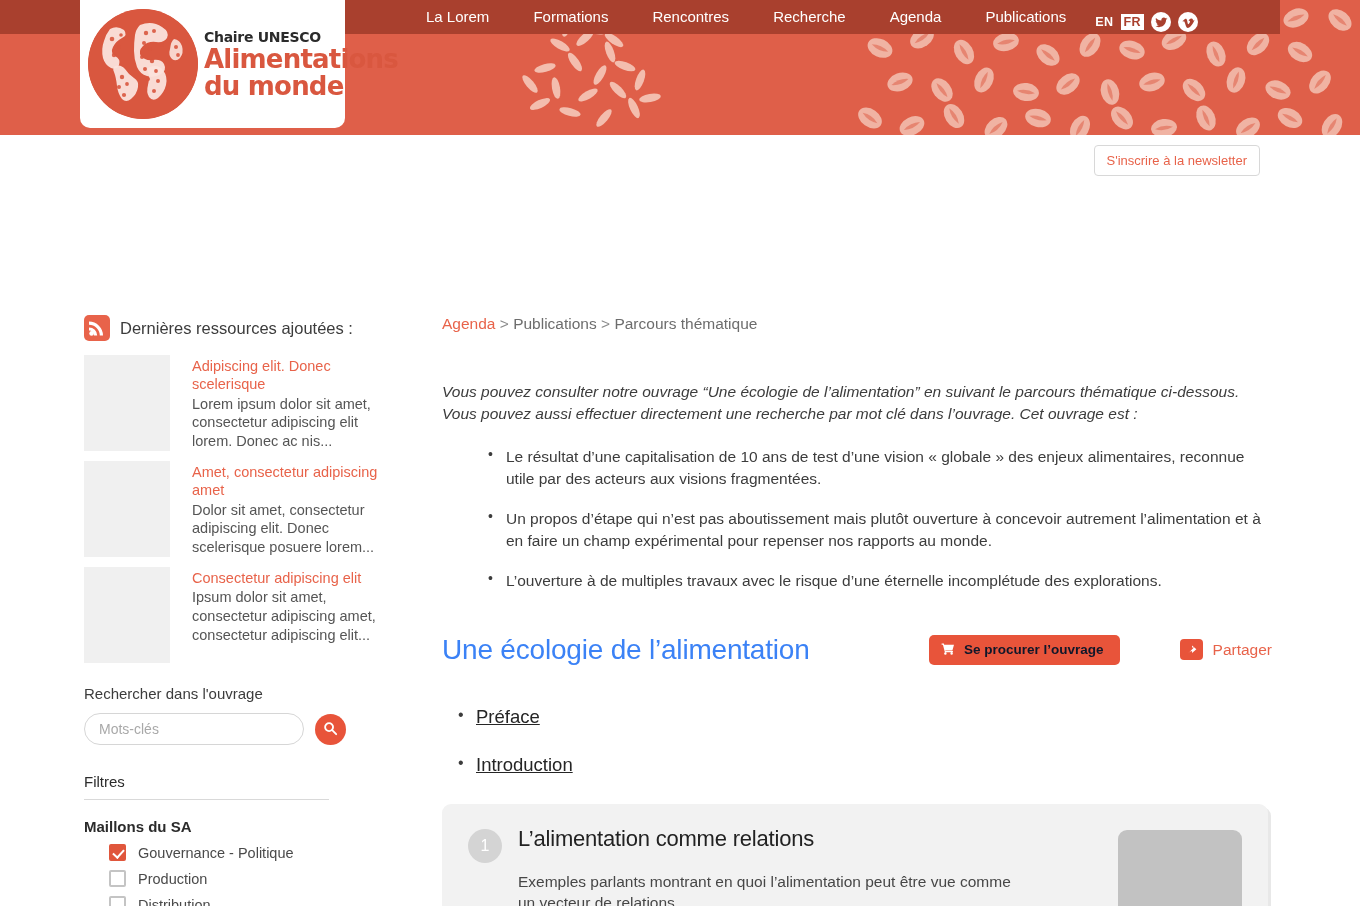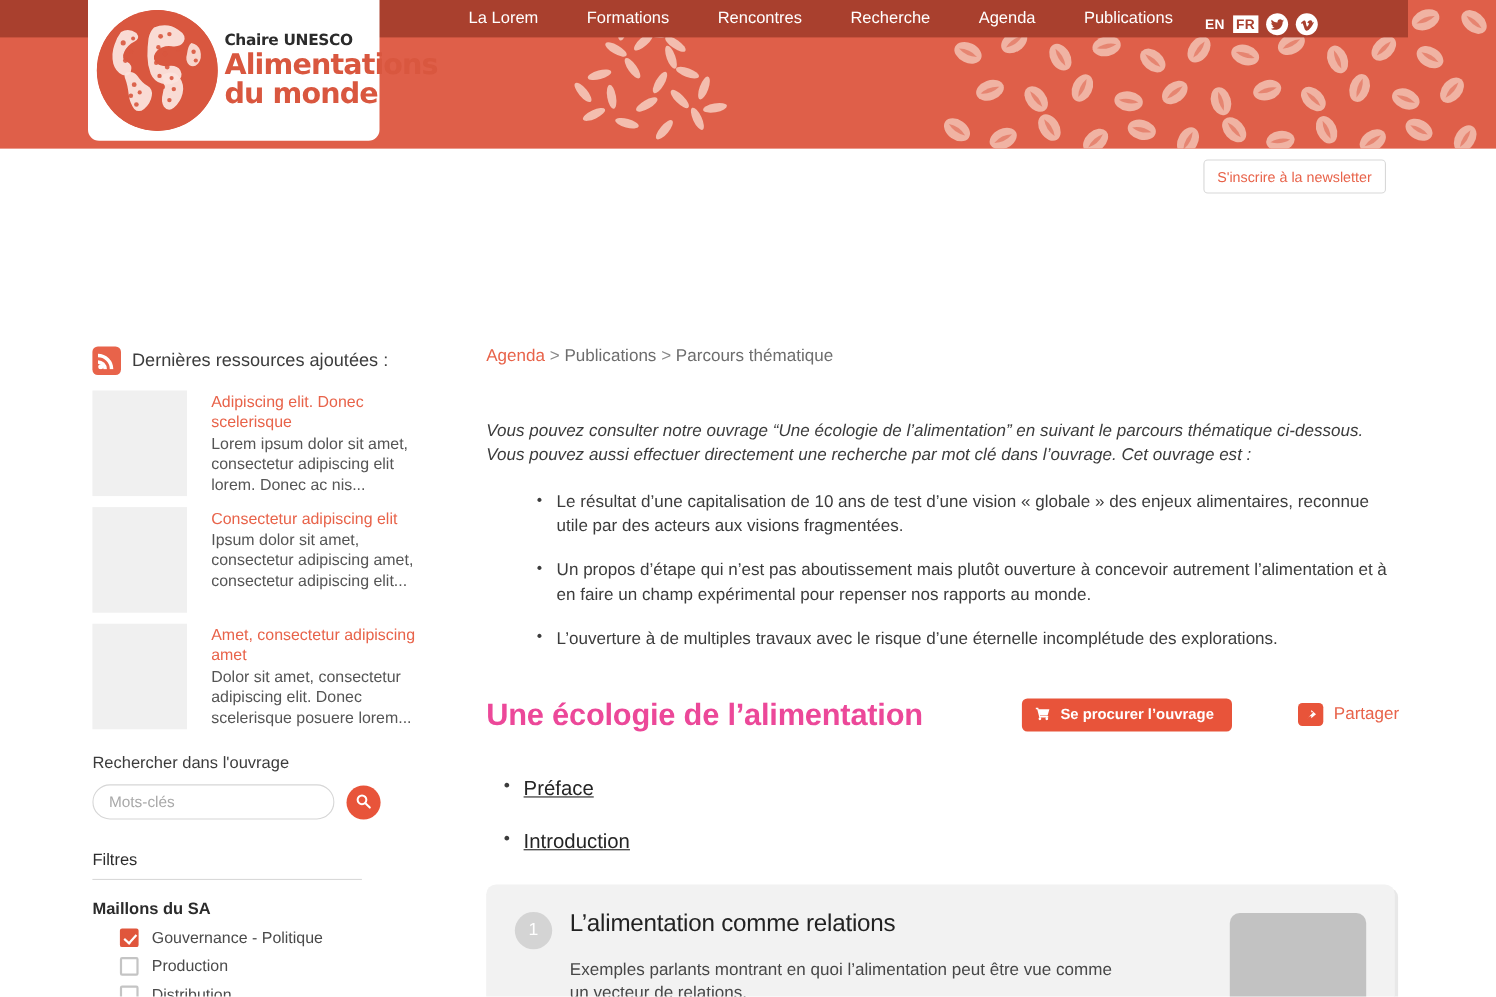--- a/index.html
+++ b/index.html
@@ -317,29 +317,29 @@
     color:#3c3c3c;
   }
 
   .title-row {
     margin-top:42px;
     display:flex;
     align-items:center;
   }
   .work-title {
     font-size:28px;
-    color:#ec4899;
-    font-weight:bold;
+    color:#3b82f6;
+    font-weight:normal;
     margin:0;
     flex:1 1 auto;
     letter-spacing:-0.2px;
   }
   .buy-btn {
     background:#e8543a;
-    color:#ffffff;
+    color:#0f172a;
     border:none;
     border-radius:5px;
     height:30px;
     padding:0 16px 0 12px;
     font-size:13.5px;
     font-weight:bold;
     cursor:pointer;
     display:flex;
     align-items:center;
     gap:8px;
@@ -607,30 +607,30 @@
       <div class="res-thumb"></div>
       <div class="res-body">
         <span class="res-title">Adipiscing elit. Donec scelerisque</span>
         <div class="res-desc">Lorem ipsum dolor sit amet, consectetur adipiscing elit lorem. Donec ac nis...</div>
       </div>
     </div>
 
     <div class="res-item">
       <div class="res-thumb"></div>
       <div class="res-body">
-        <span class="res-title">Consectetur adipiscing elit</span>
-        <div class="res-desc">Ipsum dolor sit amet, consectetur adipiscing amet, consectetur adipiscing elit...</div>
+        <span class="res-title">Amet, consectetur adipiscing amet</span>
+        <div class="res-desc">Dolor sit amet, consectetur adipiscing elit. Donec scelerisque posuere lorem...</div>
       </div>
     </div>
 
     <div class="res-item">
       <div class="res-thumb"></div>
       <div class="res-body">
-        <span class="res-title">Amet, consectetur adipiscing amet</span>
-        <div class="res-desc">Dolor sit amet, consectetur adipiscing elit. Donec scelerisque posuere lorem...</div>
+        <span class="res-title">Consectetur adipiscing elit</span>
+        <div class="res-desc">Ipsum dolor sit amet, consectetur adipiscing amet, consectetur adipiscing elit...</div>
       </div>
     </div>
 
     <div class="search-label">Rechercher dans l'ouvrage</div>
     <div class="search-row">
       <input class="search-input" type="text" placeholder="Mots-clés" style="">
       <button class="search-btn">
         <span>
           <svg width="17" height="17" viewBox="0 0 24 24" fill="none" stroke="#ffffff" stroke-width="2.6">
             <circle cx="10" cy="10" r="5.6"></circle>

